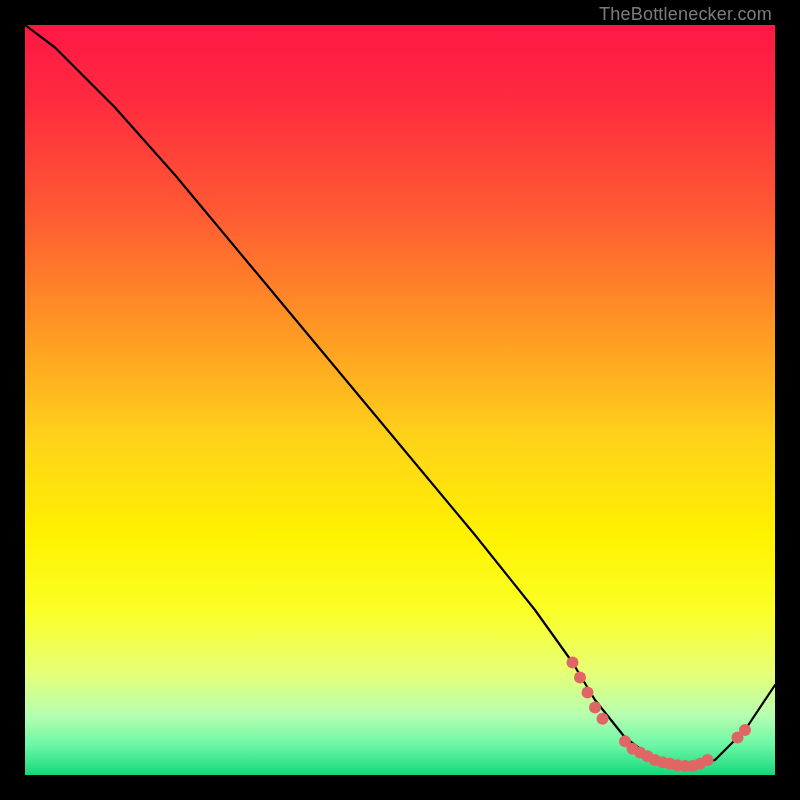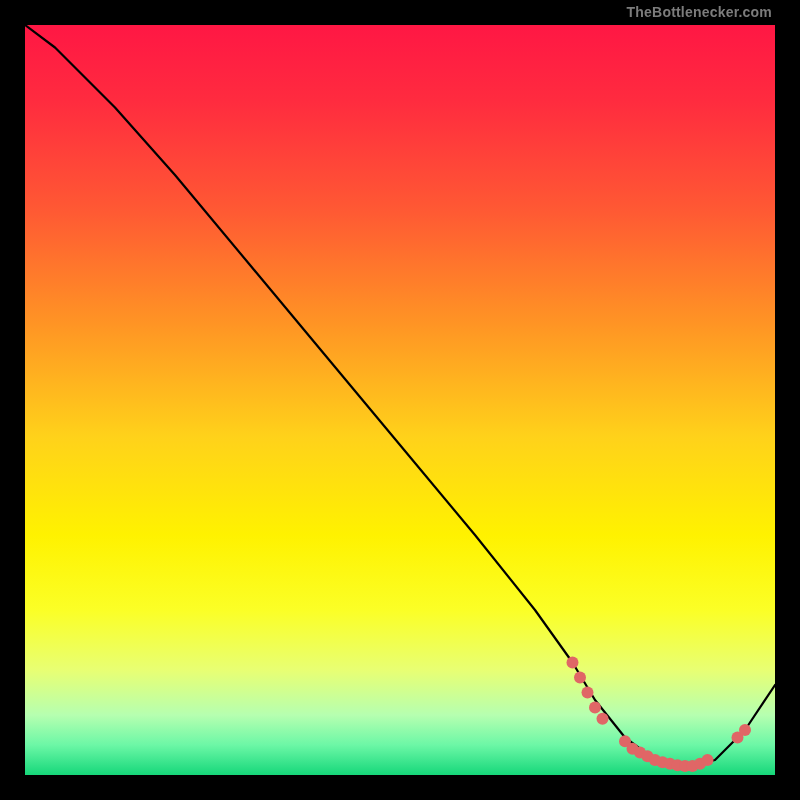--- a/index.html
+++ b/index.html
@@ -22,22 +22,22 @@
     top: 25px;
     width: 750px;
     height: 750px;
     overflow: hidden;
   }
   .watermark {
     position: absolute;
     top: 4px;
     right: 28px;
     color: #7c7c7c;
-    font-size: 14px;
-    font-weight: 700;
+    font-size: 18px;
+    font-weight: 400;
     letter-spacing: 0.2px;
     user-select: none;
   }
   svg { display: block; }
 </style>
 </head>
 <body>
 
 <div class="frame">
   <div class="watermark">TheBottlenecker.com</div>

